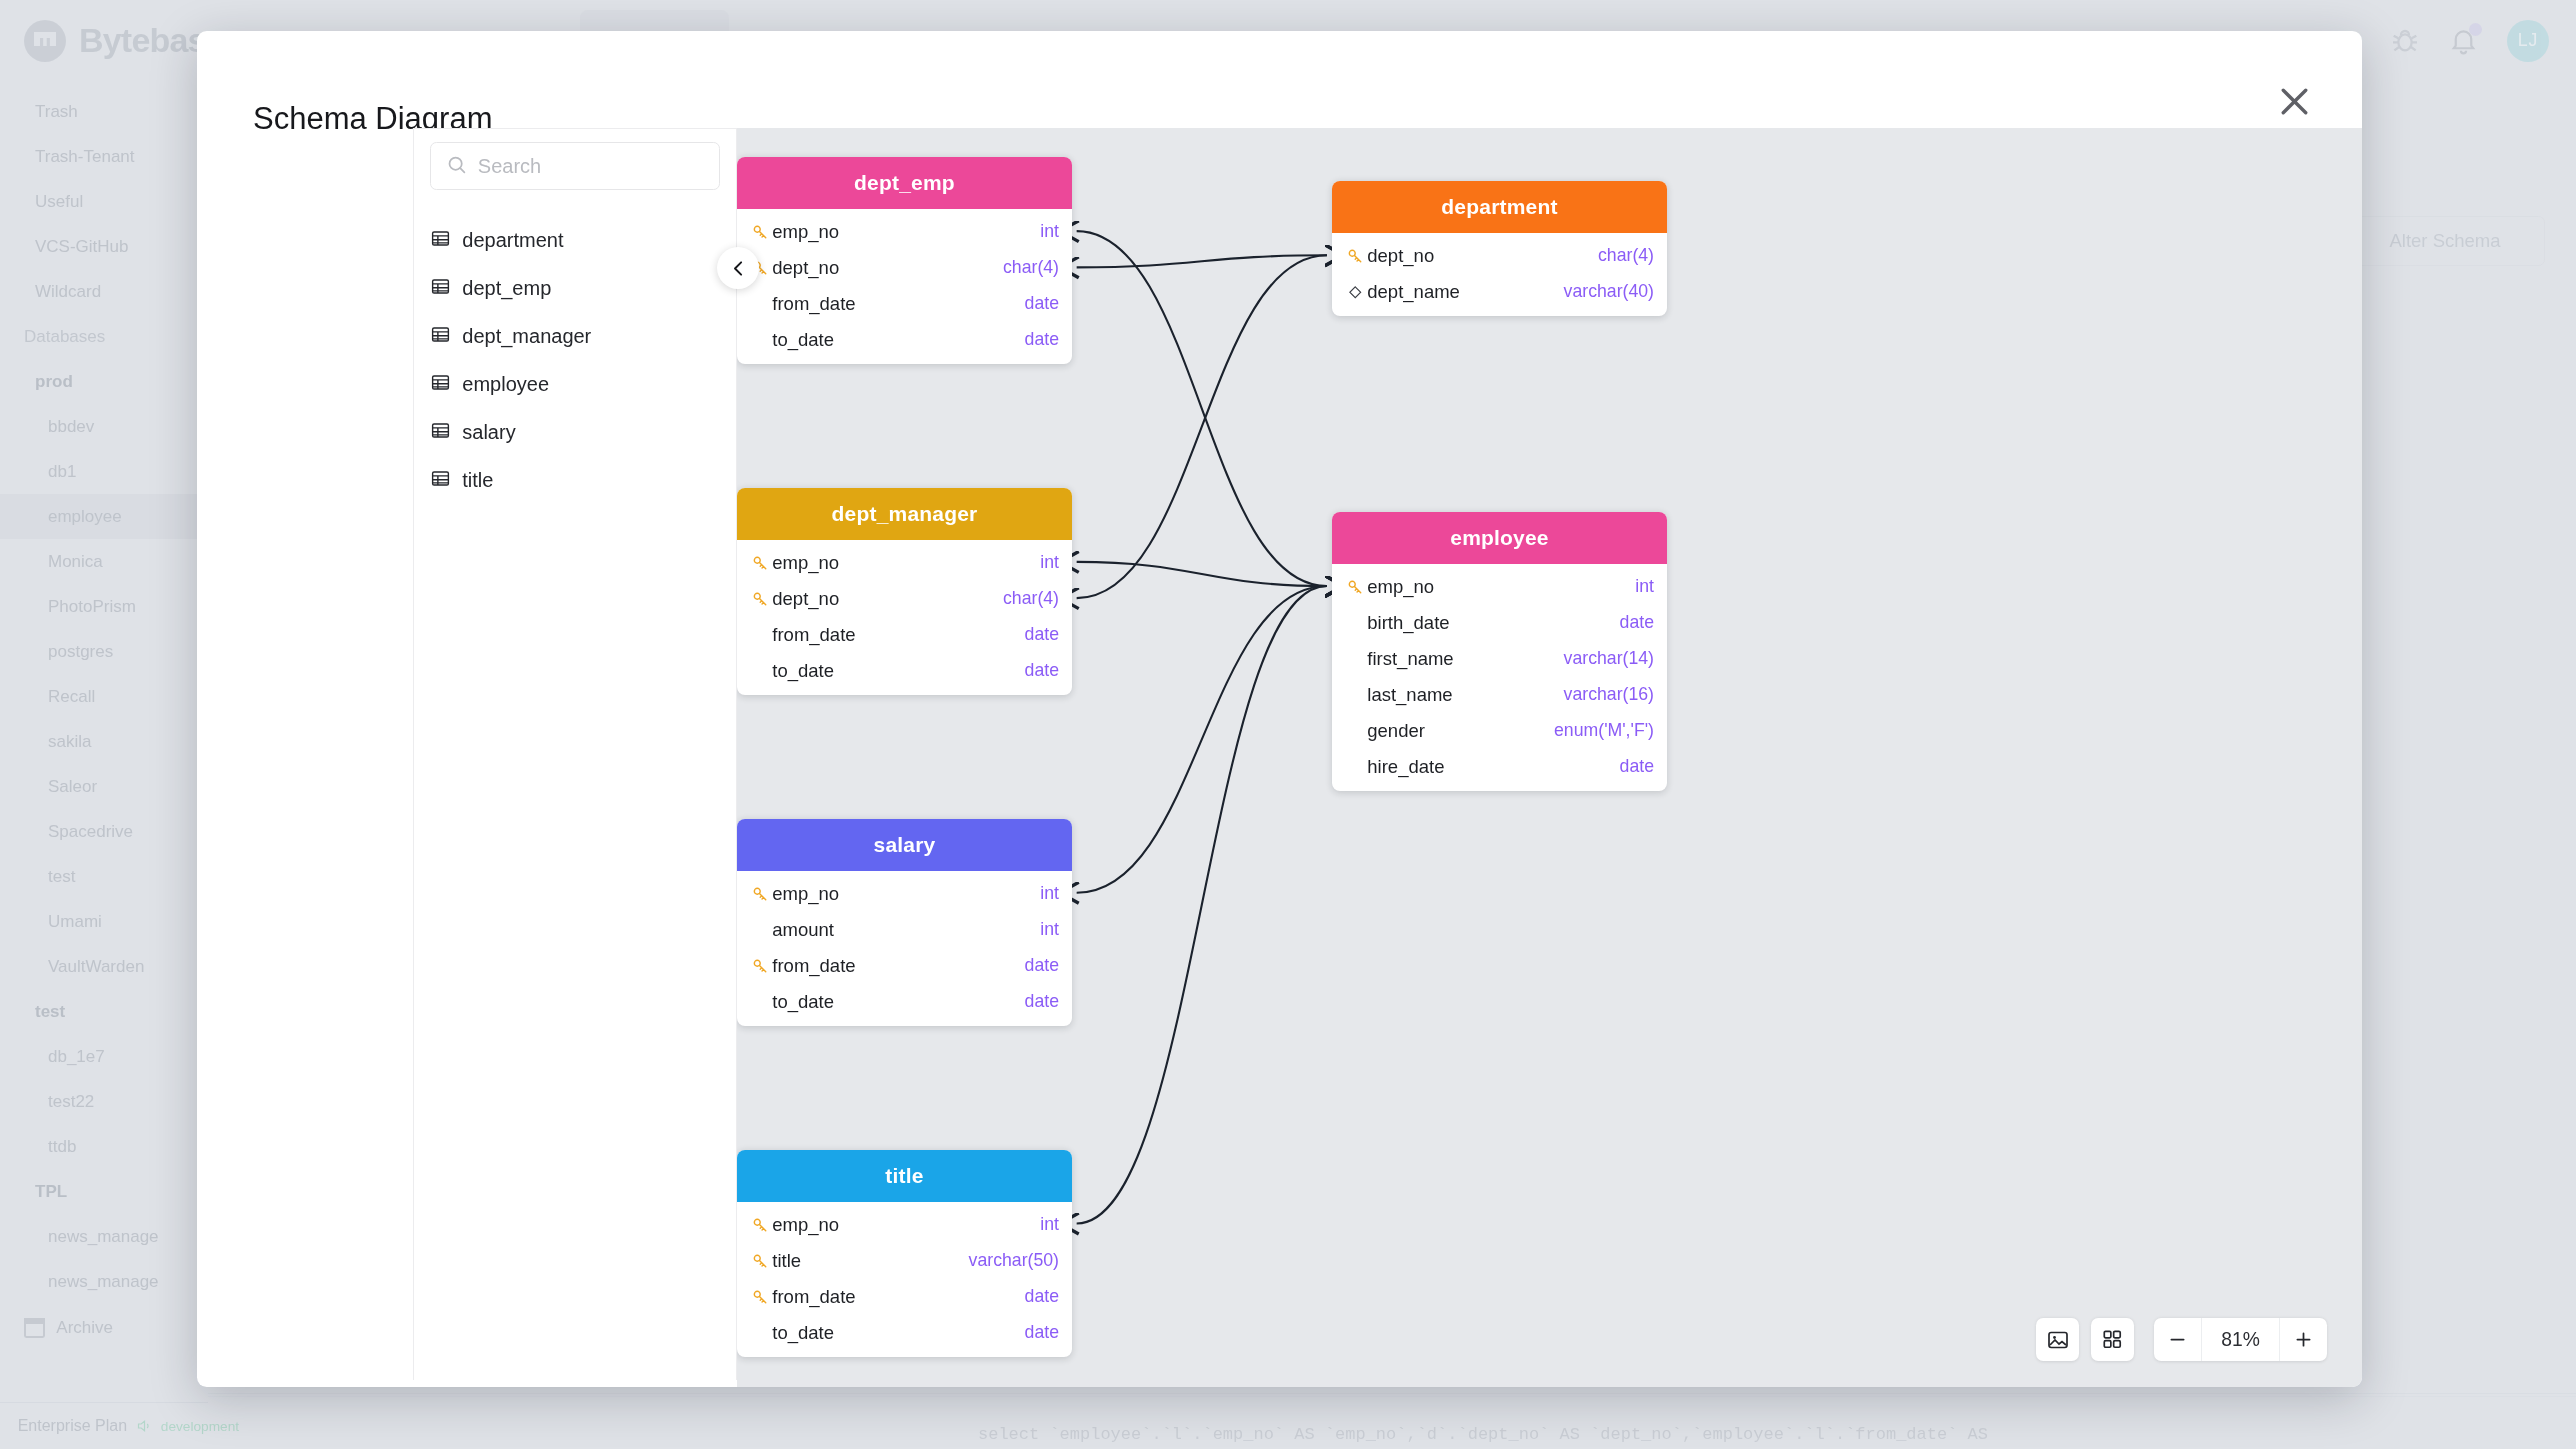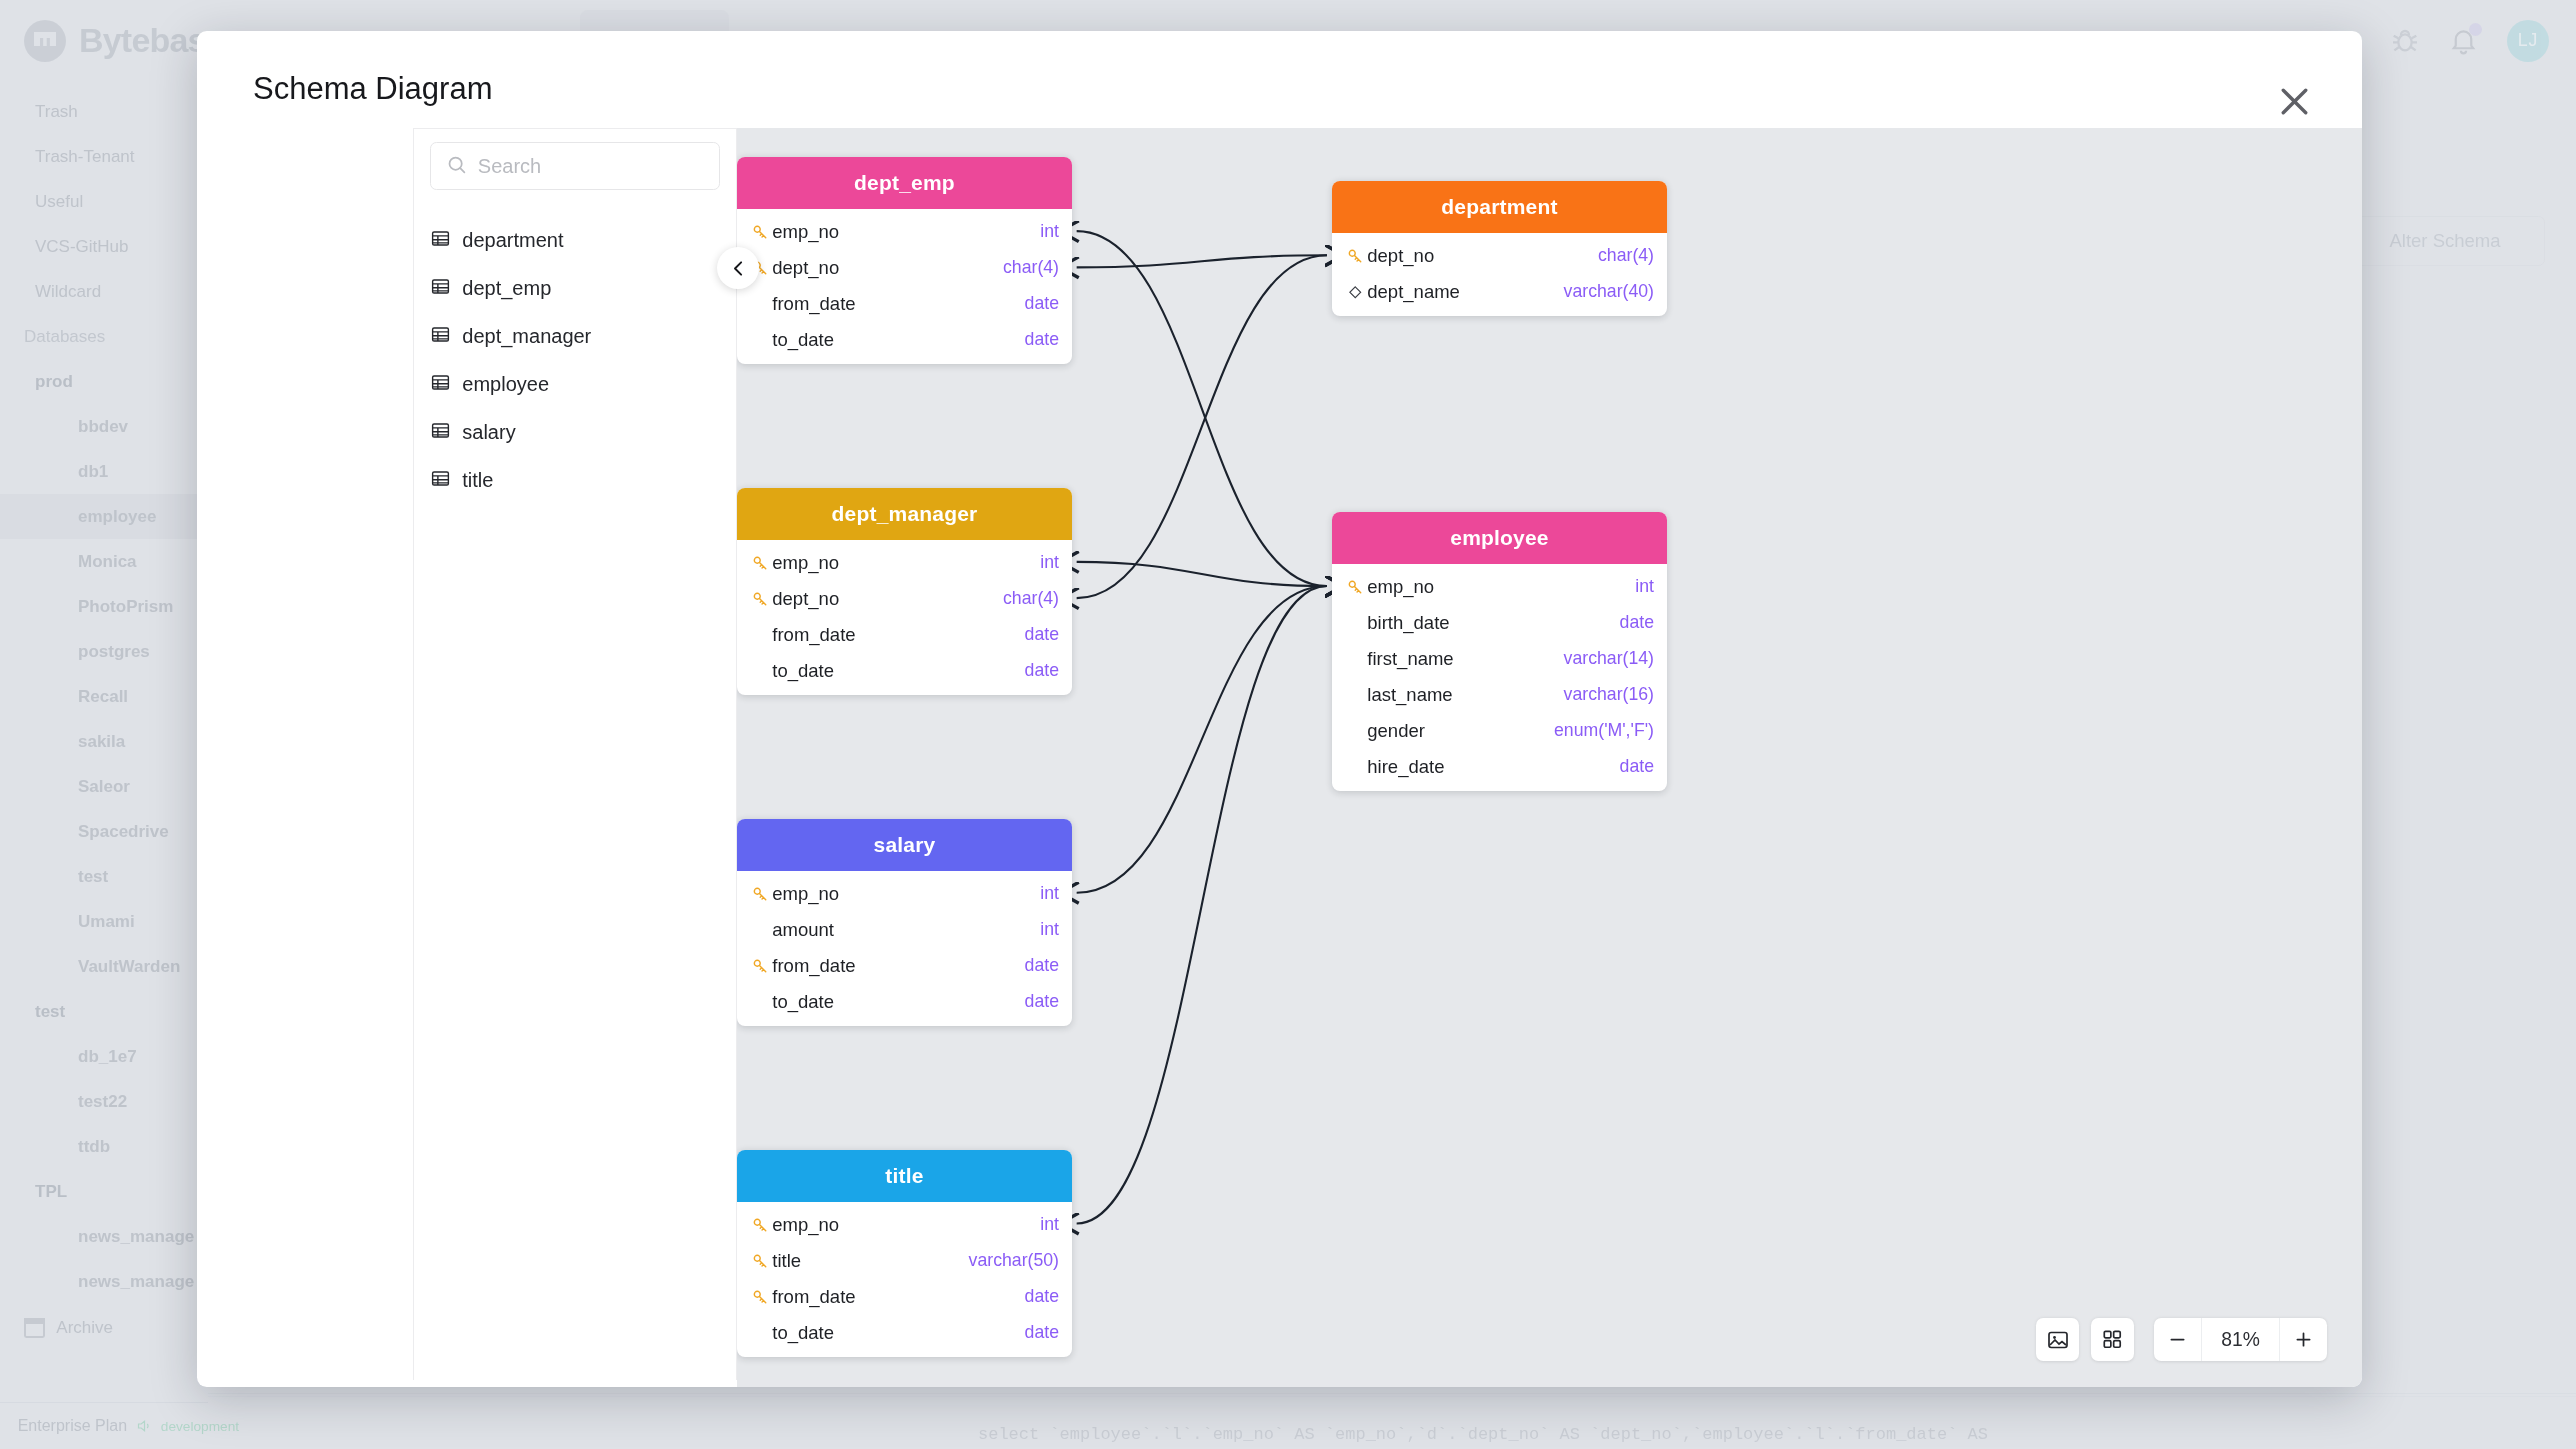--- a/index.html
+++ b/index.html
@@ -44,21 +44,21 @@
   .bell-badge { position: absolute; right: -2.4px; top: -1.6px; width: 13px; height: 13px; border-radius: 50%; background: #b9aee6; }
 
   
   #bg-sidebar {
     position: absolute; left: 0; top: 81px; width: 208px; bottom: 0;
     background: #dfe2e7;
     font-size: 17px; color: #99a0ab;
     padding-top: 8px;
   }
   .sb-item { height: 45px; display: flex; align-items: center; padding-left: 35px; white-space: nowrap; }
-  .sb-item.lvl2 { padding-left: 78px; font-weight: bold; }
+  .sb-item.lvl2 { padding-left: 48px; }
   .sb-item.group { font-weight: 700; color: #8d95a1; padding-left: 35px; }
   .sb-item.section { color: #a2a9b4; padding-left: 24px; }
   .sb-item.active { background: #d2d6dd; }
   .sb-archive { display: flex; align-items: center; gap: 11.3px; padding-left: 24px; height: 48px; }
   .archive-icon { width: 21px; height: 19.3px; border: 2.4px solid #a8aeb8; border-radius: 2.4px; position: relative; }
   .archive-icon::before { content: ""; position: absolute; left: -2.4px; top: -2.4px; right: -2.4px; height: 6.4px; background: #a8aeb8; }
   #bg-plan {
     position: absolute; left: 0; bottom: 0; width: 208px; height: 47px;
     border-top: 0.8px solid #cdd2da; display: flex; align-items: center; gap: 8px;
     padding-left: 17.7px; font-size: 16px; color: #99a0ab; white-space: nowrap;
@@ -92,21 +92,21 @@
 
   
   #modal {
     position: absolute; left: 197px; top: 31px;
     width: 2165px; height: 1356px;
     background: #fff; border-radius: 9.7px;
     box-shadow: 0 11.3px 48px rgba(20,25,35,.22);
     overflow: hidden;
   }
   #modal-title {
-    position: absolute; left: 56px; top: 40px;
+    position: absolute; left: 56px; top: 70px;
     font-size: 31px; color: #17181c; font-weight: 400;
   }
   #modal-close {
     position: absolute; right: 45px; top: 48px;
     width: 45px; height: 45px; cursor: pointer;
   }
   #modal-close svg { display: block; }
 
   
   #list-panel {

